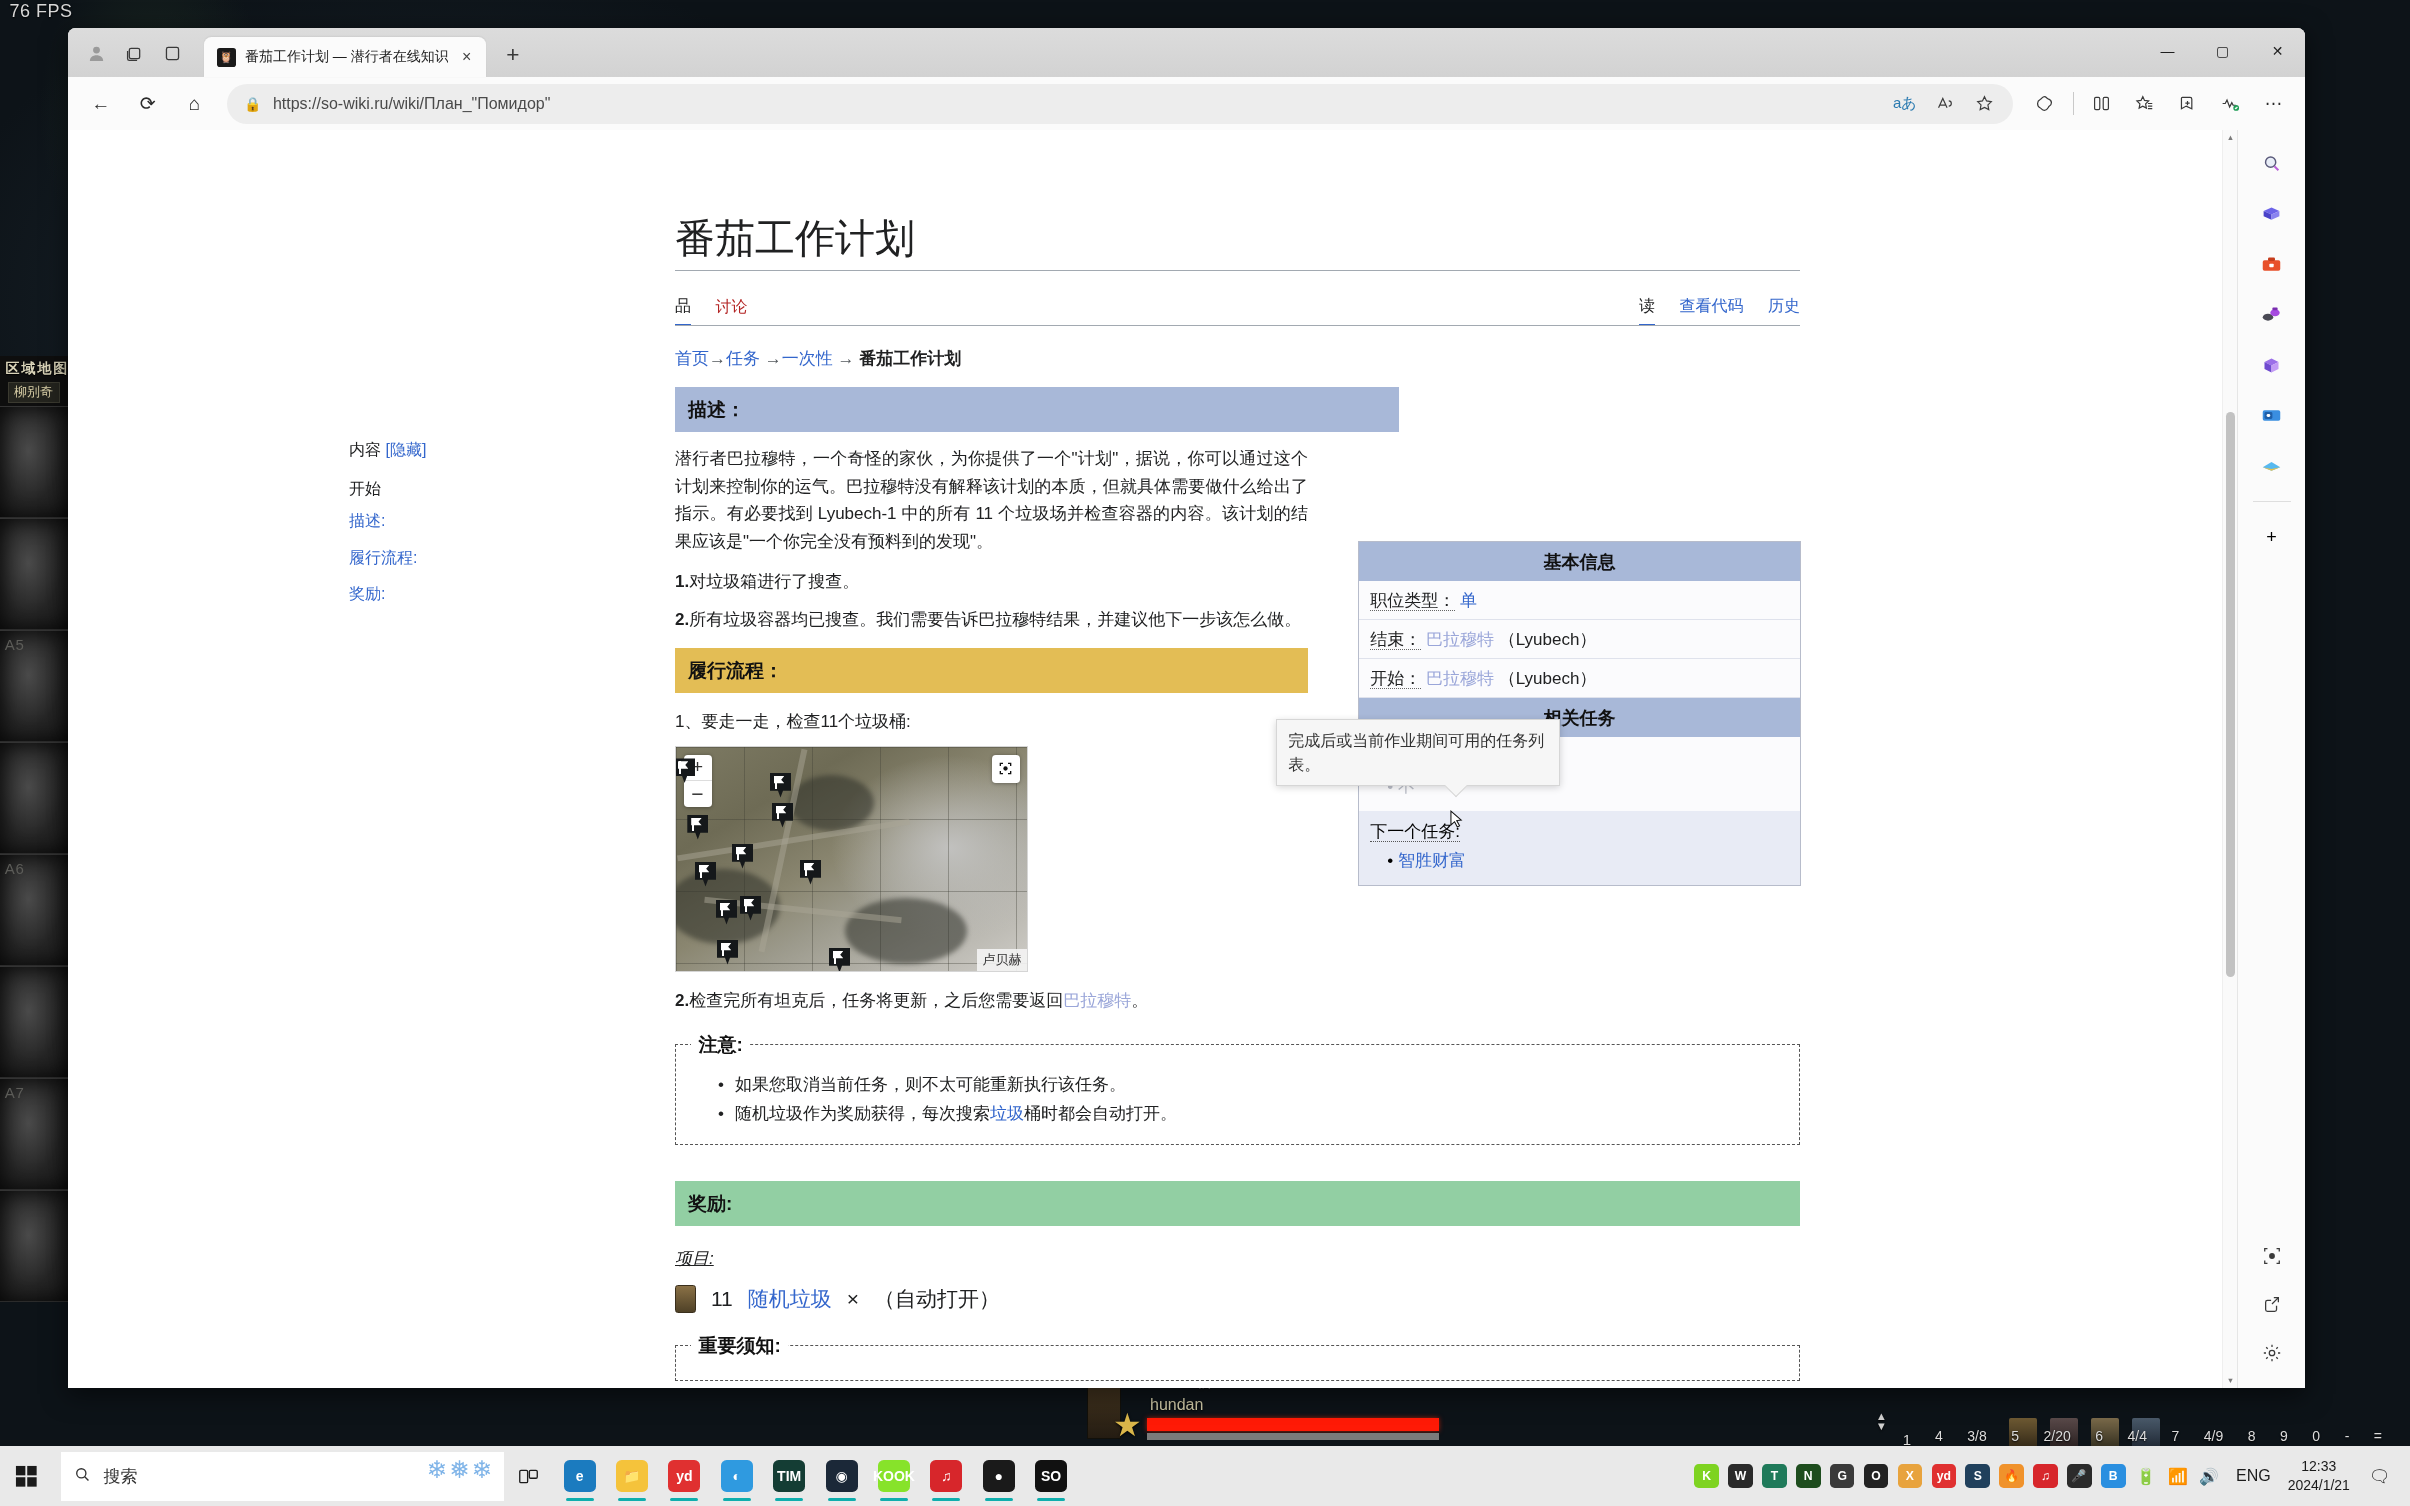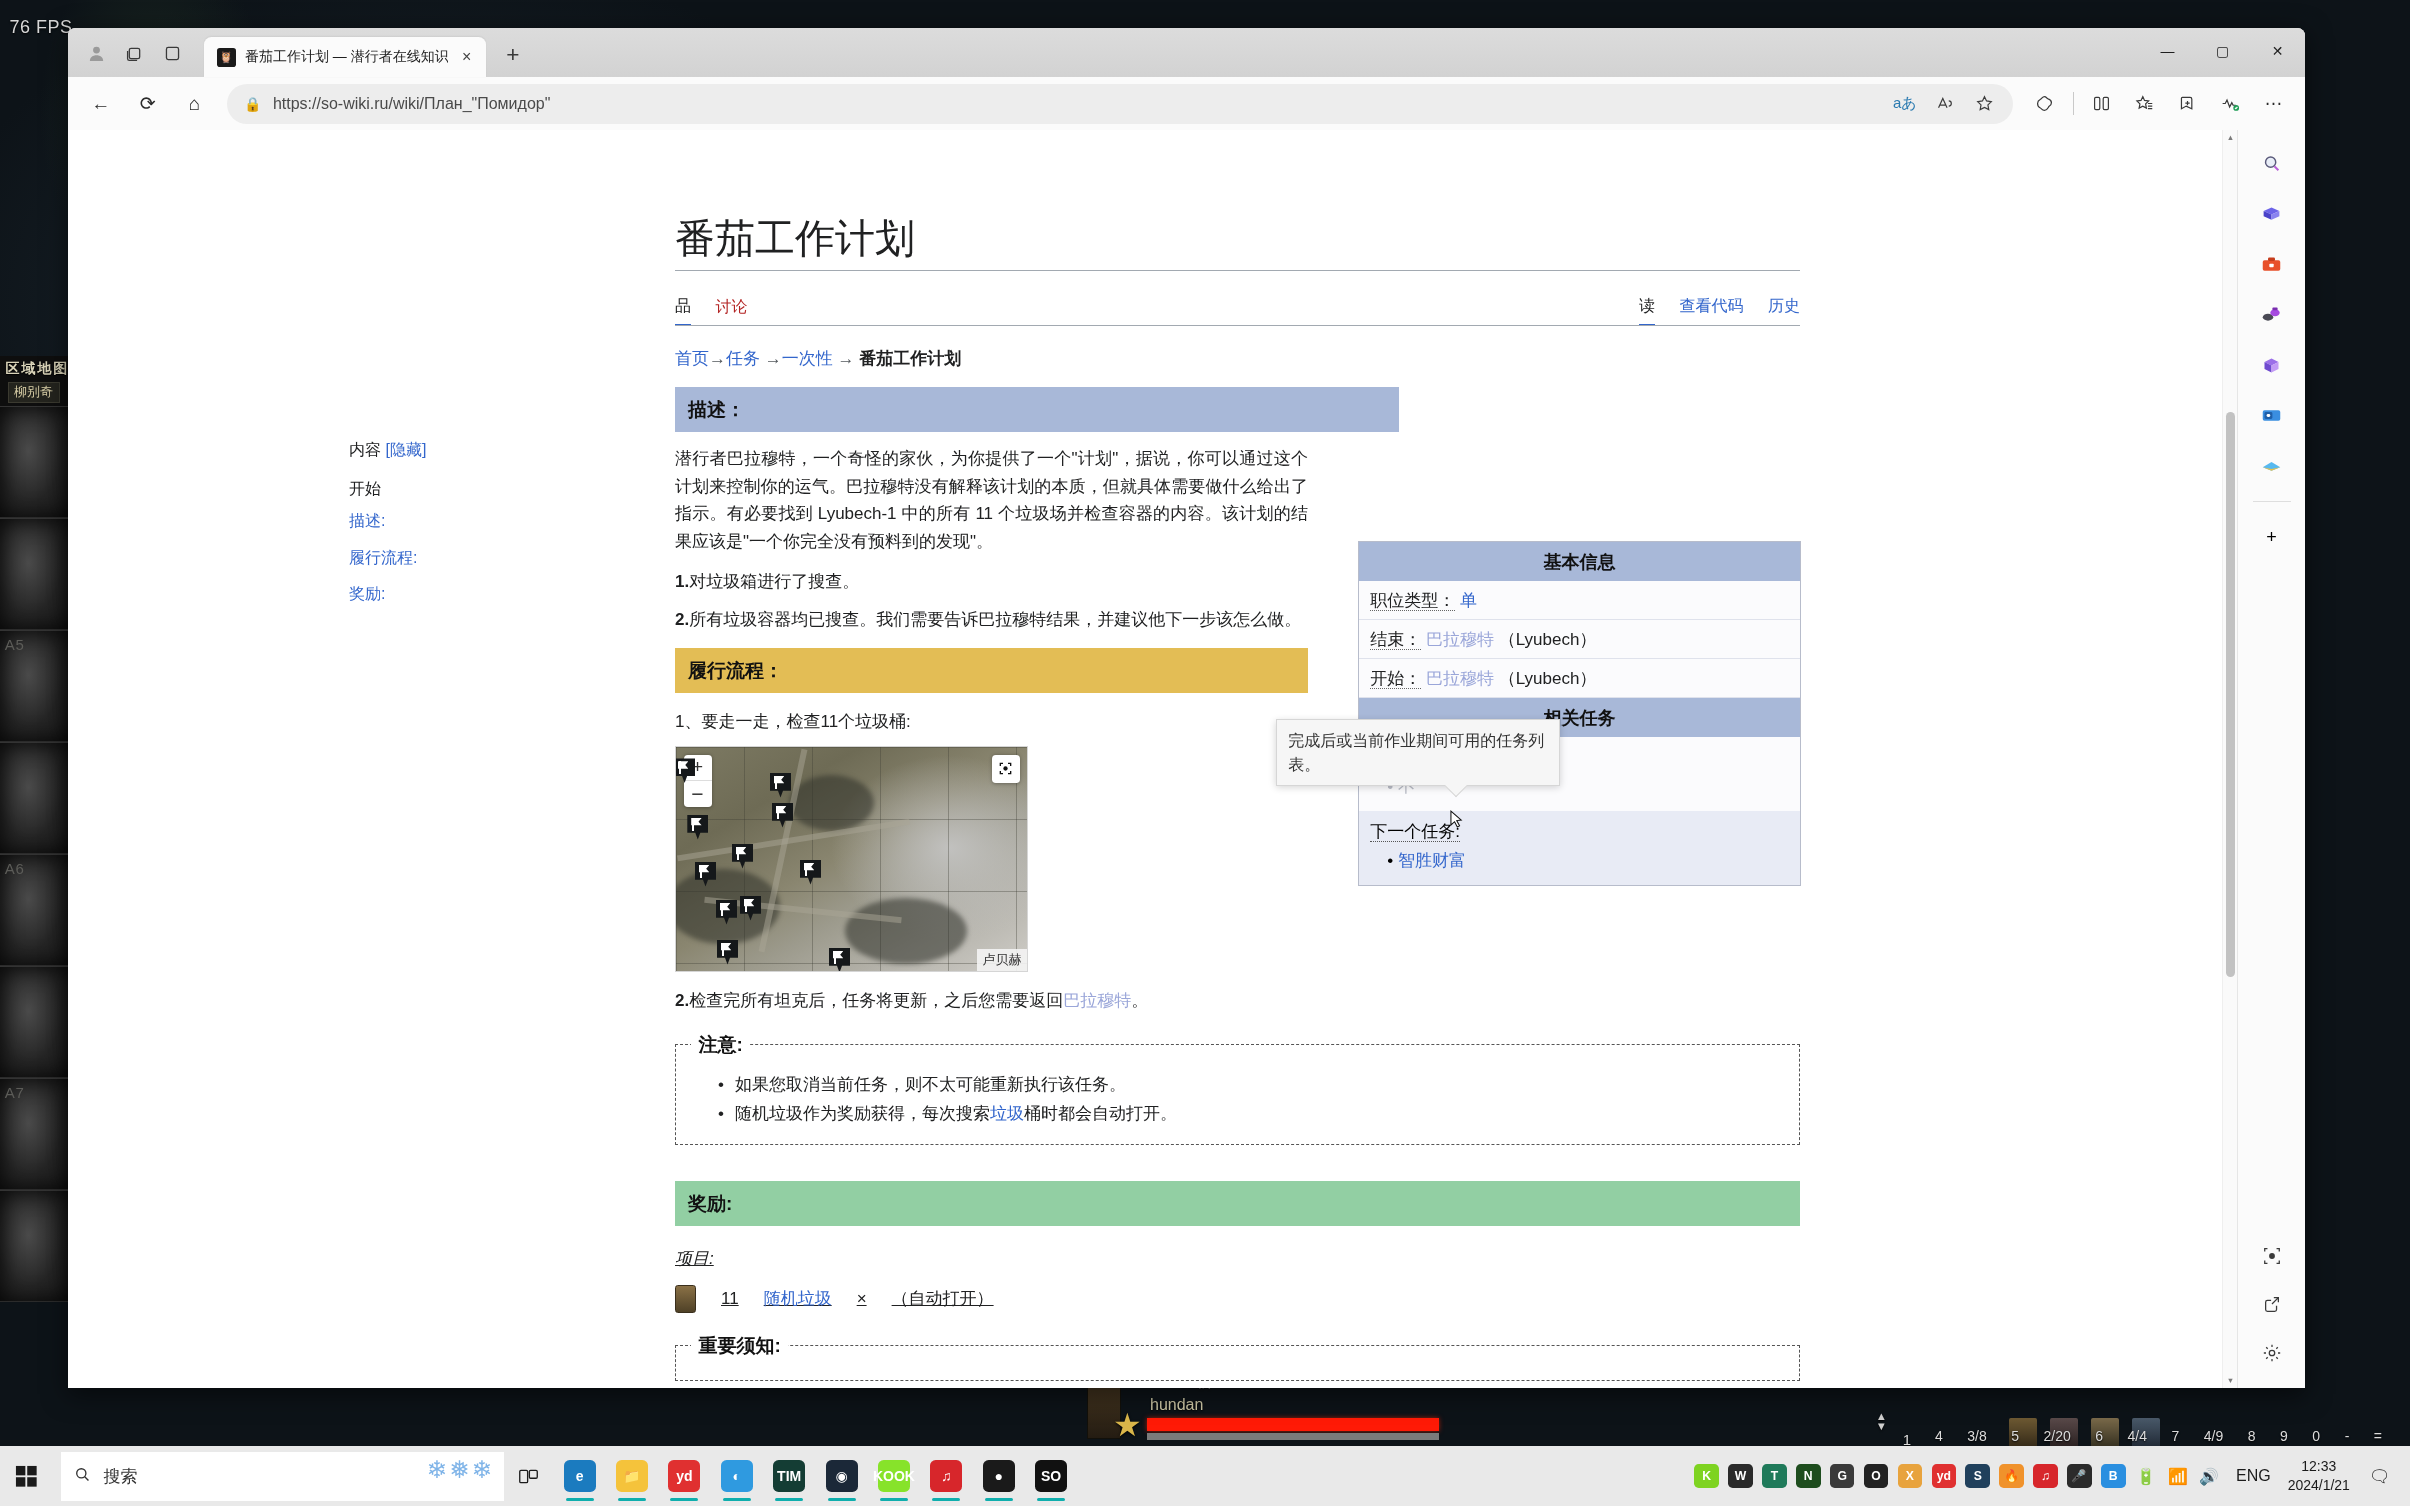--- a/index.html
+++ b/index.html
@@ -14,21 +14,21 @@
     position: absolute; inset: 0;
     background:
       radial-gradient(ellipse 847px 565px at 18% 20%, #1e2a33 0%, #0d1318 60%),
       linear-gradient(160deg, #13202b 0%, #0a1016 40%, #131c26 70%, #1a2330 100%);
   }
   #desktop .tree-shape {
     position: absolute; left: 38px; top: 0; width: 235px; height: 282px;
     background: radial-gradient(ellipse at 50% 40%, rgba(30,45,35,.85), rgba(10,16,18,0) 70%);
   }
   #fps {
-    position: absolute; left: 9.4px; top: 17px;
+    position: absolute; left: 9.4px; top: 1px;
     color: #d8d8d8; font-size: 18px; letter-spacing: 0.5px;
     text-shadow: 0 0.9px 1.9px #000;
   }
 
   
   #game-map-panel {
     position: absolute; left: 0; top: 356px; width: 72px; height: 725px;
     background: #0e0e0e;
     border-right: 0.9px solid #2a2a24;
   }
@@ -363,23 +363,22 @@
   }
   .notebox li::before {
     content: "•"; position: absolute; left: 0; color: #202122;
   }
 
   .subh {
     margin-top: 21px; font-size: 17px; font-style: italic;
     text-decoration: underline; color: #202122;
   }
   .rewrow {
-    margin-top: 15px; display: flex; align-items: center; gap: 25px;
-    font-size: 17px;
-    text-decoration: underline;
+    margin-top: 15px; display: flex; align-items: center; gap: 15px;
+    font-size: 21px;
   }
   .rewicon {
     width: 21px; height: 28px; border-radius: 2.8px;
     background: linear-gradient(180deg,#8a7146,#4f4127);
     border: 0.9px solid #3a2f1d;
   }
 
   
   .infobox {
     position: absolute; left: 1290px; top: 411px; width: 443px;

